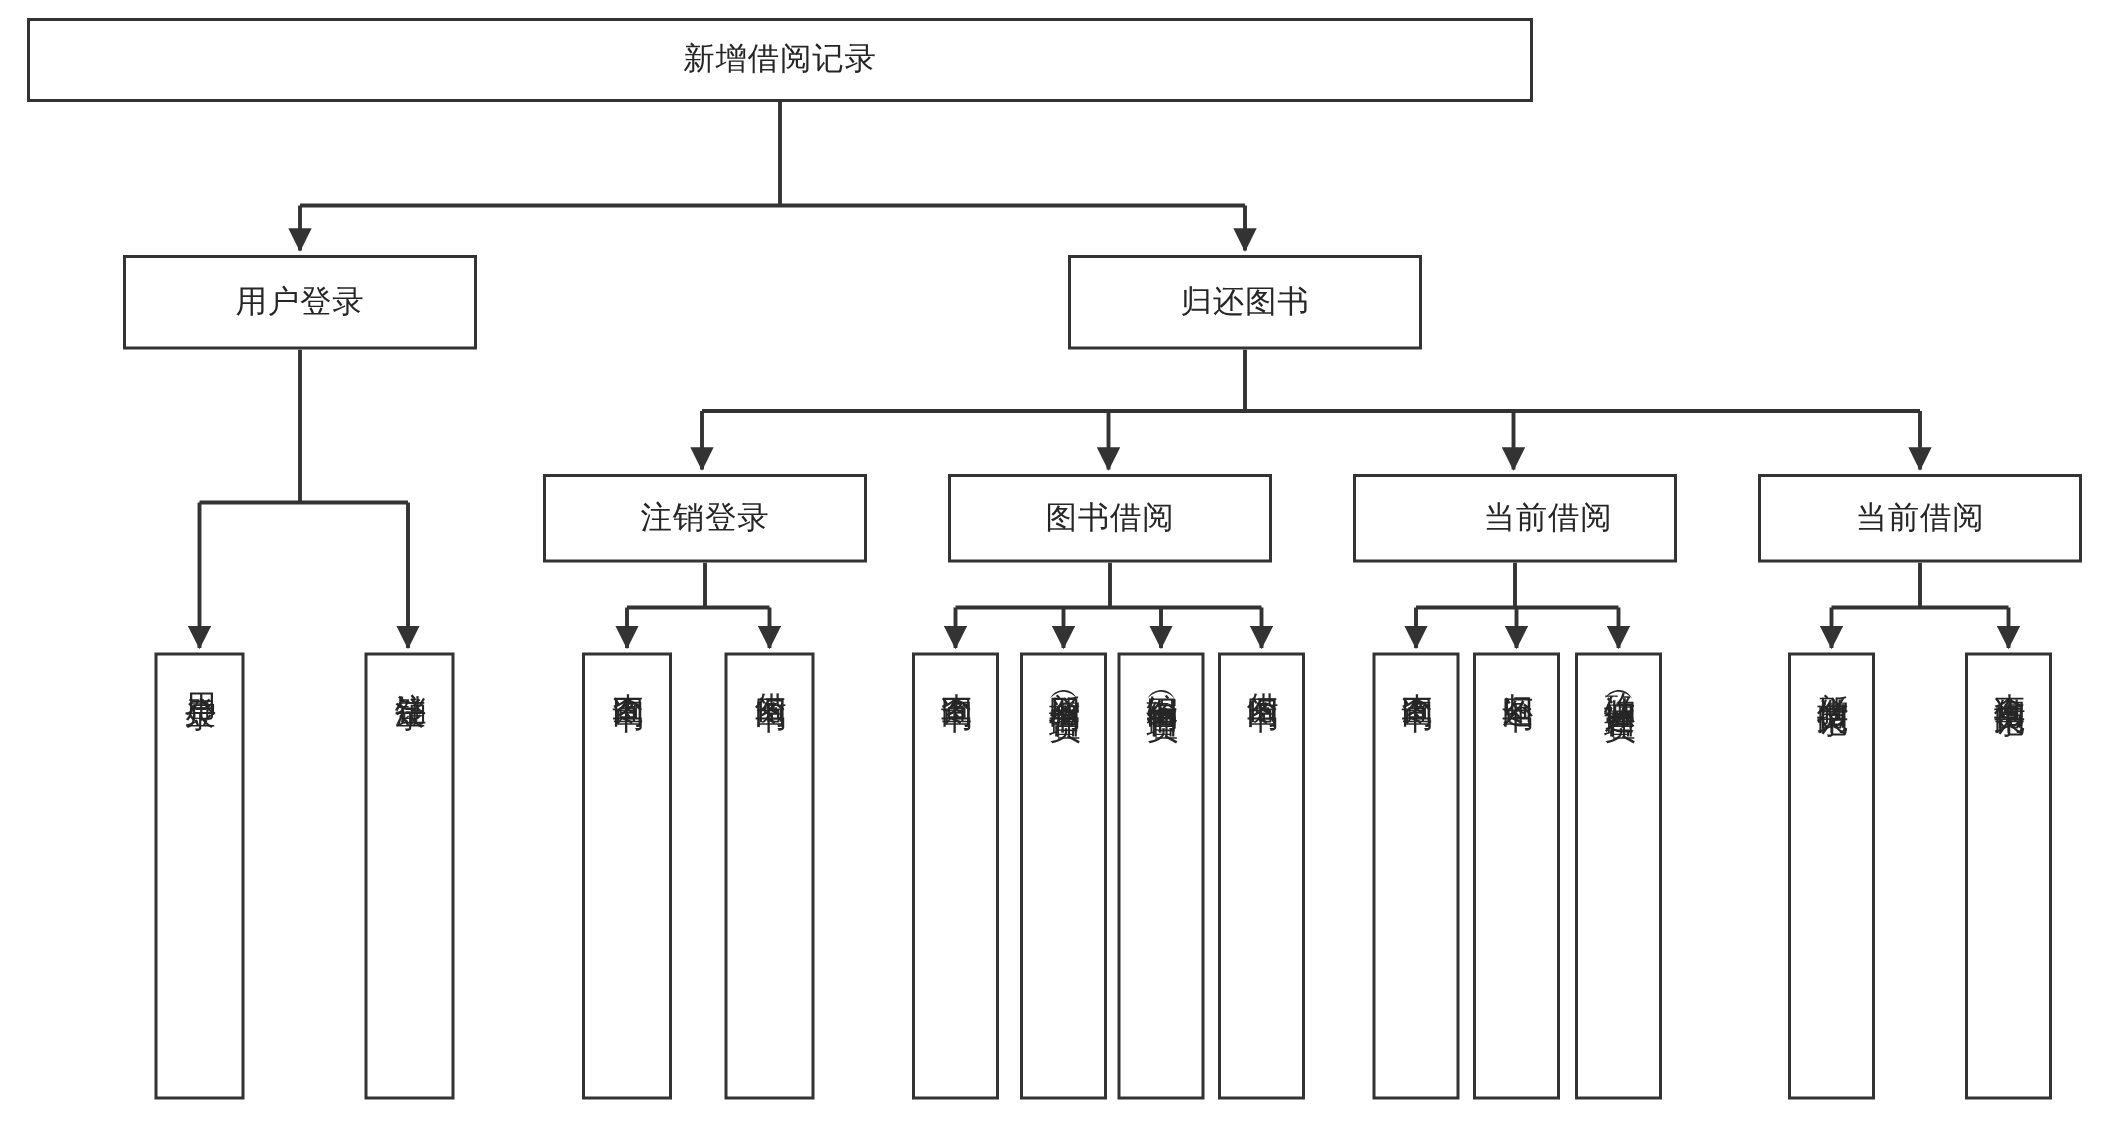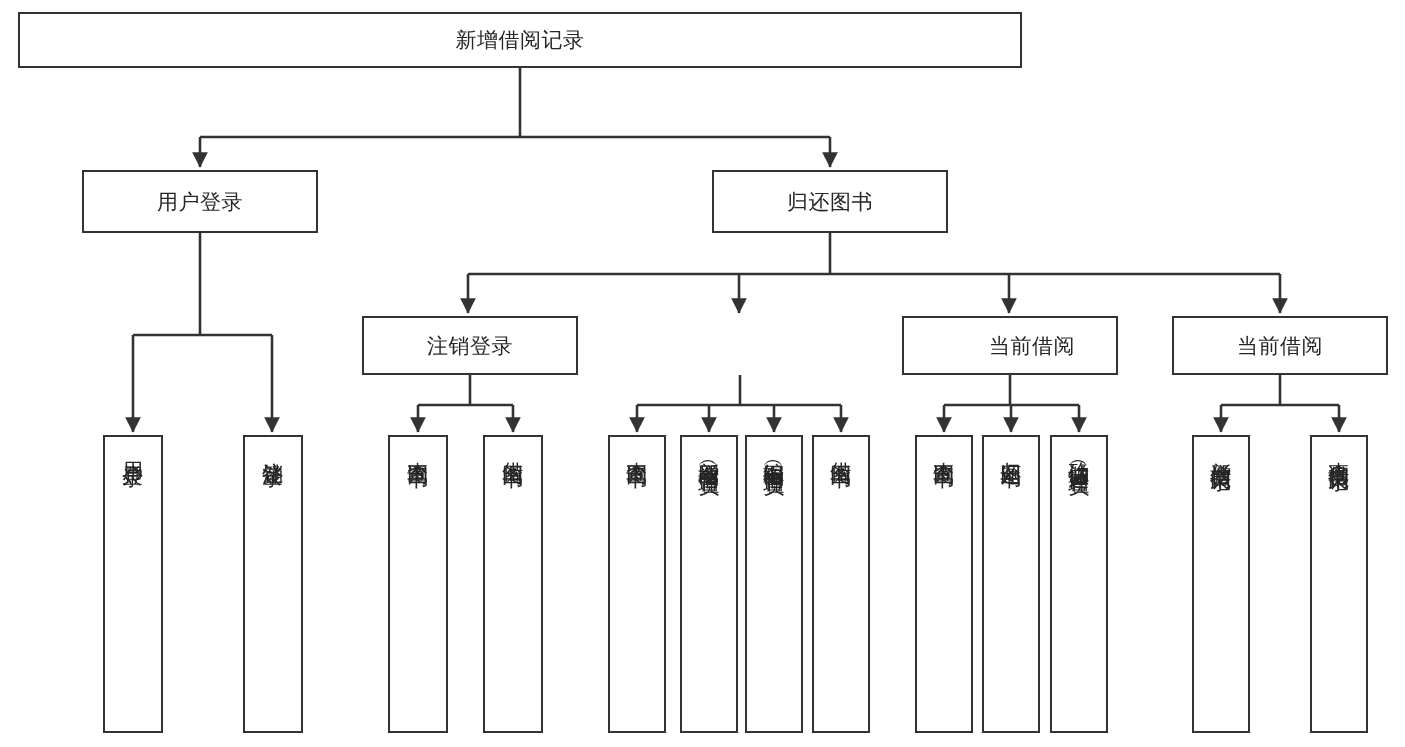--- a/index.html
+++ b/index.html
@@ -127,20 +127,23 @@
   <div class="node" style="left: 82px; top: 170px; width: 236px; height: 63px;">
     <span class="lbl">用户登录</span>
   </div>
   <div class="node" style="left: 712px; top: 170px; width: 236px; height: 63px;">
     <span class="lbl">归还图书</span>
   </div>
 
   <div class="node" style="left: 362px; top: 316px; width: 216px; height: 59px;">
     <span class="lbl">注销登录</span>
   </div>
+  <div class="node" style="left: 632px; top: 316px; width: 216px; height: 59px;">
+    <span class="lbl">图书借阅</span>
+  </div>
   <div class="node" style="left: 902px; top: 316px; width: 216px; height: 59px; padding-left: 44px;">
     <span class="lbl">当前借阅</span>
   </div>
   <div class="node" style="left: 1172px; top: 316px; width: 216px; height: 59px;">
     <span class="lbl">当前借阅</span>
   </div>
 
   <div class="node leaf" style="left: 103px; top: 435px; width: 60px; height: 298px;">
     <span class="lbl">用户登录</span>
   </div>

